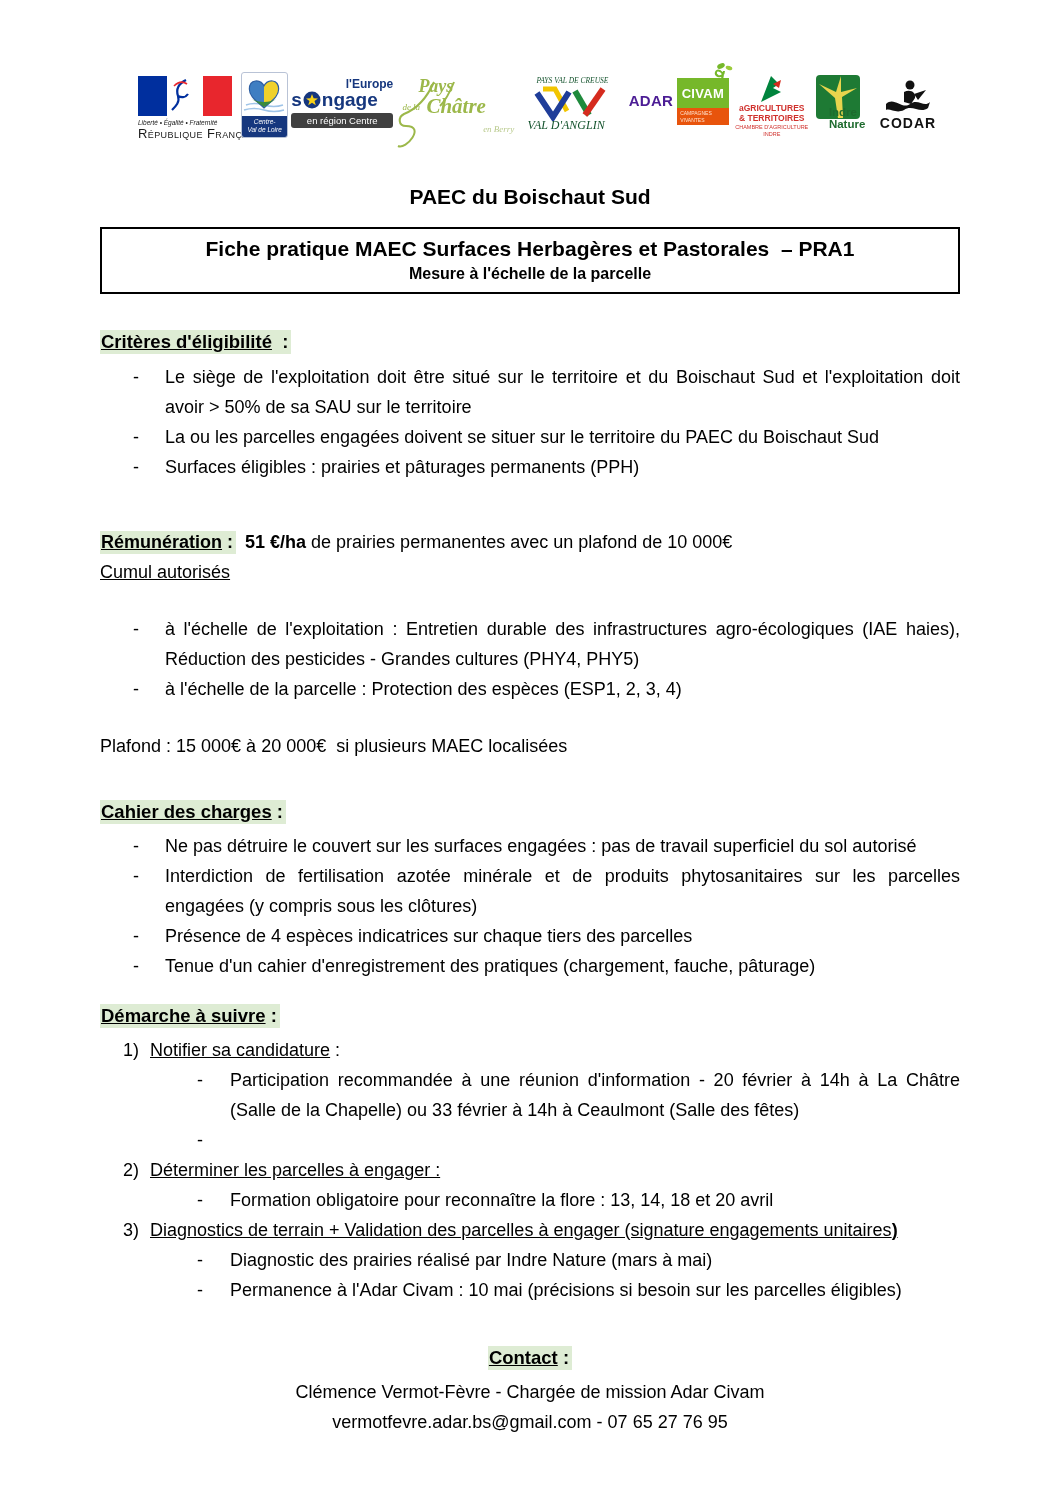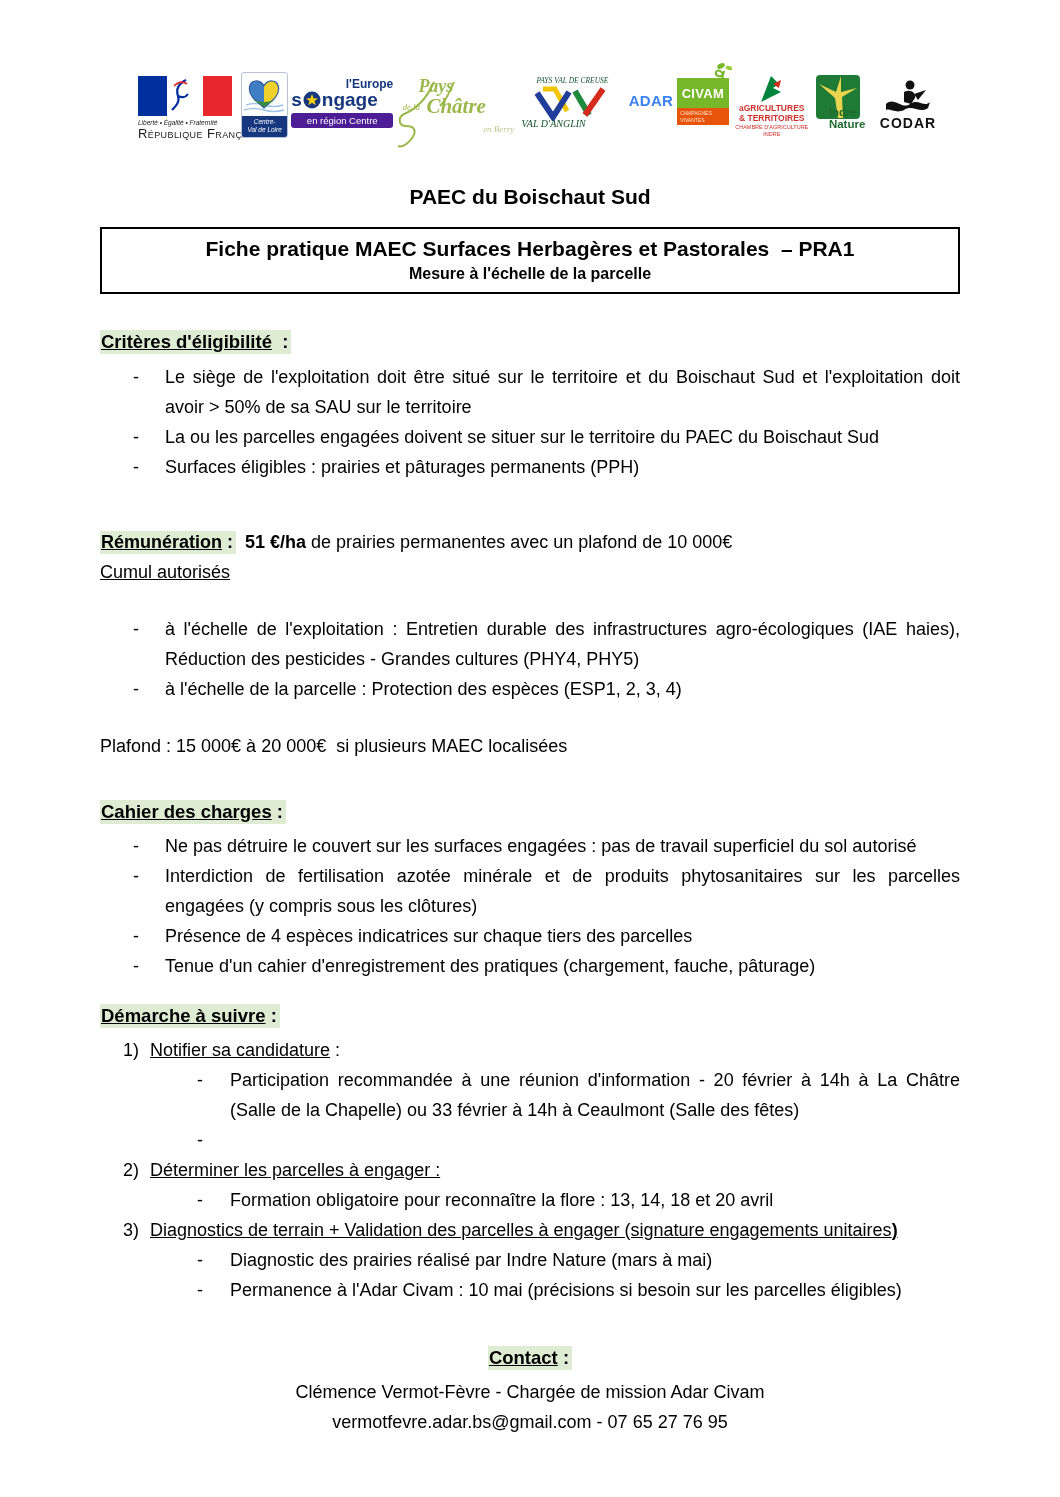--- a/index.html
+++ b/index.html
@@ -30,38 +30,38 @@
   .rf-name { font-size:13px; font-weight:normal; color:#1a1a1a; font-variant:small-caps; letter-spacing:.4px; white-space:nowrap; }
 
   
   .lg-cvl { width:47px; height:66px; background:#fff; border:1px solid #b9c3d6; border-radius:3px; position:relative; overflow:hidden; }
   .cvl-band { position:absolute; bottom:0; left:0; right:0; background:#16377e; color:#fff; font-size:6.5px; font-style:italic; text-align:center; padding:2px 0 3px; line-height:1.25; }
 
   
   .lg-eu { width:102px; color:#16377e; padding-top:6px; }
   .eu-top { font-size:12px; font-weight:bold; text-align:right; line-height:1; }
   .eu-mid { font-size:19px; font-weight:bold; display:flex; align-items:center; line-height:1.1; }
-  .eu-band { background:#4c1d95; color:#fff; font-size:9.5px; text-align:center; border-radius:3px; padding:2px 2px; margin-top:2px; }
+  .eu-band { background:#404040; color:#fff; font-size:9.5px; text-align:center; border-radius:3px; padding:2px 2px; margin-top:2px; }
 
   
   .lg-ch { width:120px; height:80px; position:relative; color:#9cb84a; font-family:"Liberation Serif", serif; }
   .ch-l1 { position:absolute; left:22px; top:4px; font-size:18px; font-weight:bold; font-style:italic; }
   .ch-l2 { position:absolute; left:6px; top:30px; font-size:9px; font-style:italic; }
   .ch-l3 { position:absolute; left:30px; top:22px; font-size:21px; font-weight:bold; font-style:italic; }
   .ch-l4 { position:absolute; right:2px; top:52px; font-size:9px; font-style:italic; color:#b9ca8d; }
   .ch-swoosh { position:absolute; left:0; top:8px; }
 
   
   .lg-cr { width:106px; color:#14532d; font-family:"Liberation Serif", serif; font-style:italic; padding-top:4px; }
   .cr-top { font-size:7.5px; text-align:center; white-space:nowrap; }
-  .cr-bot { font-size:10px; margin-top:-3px; margin-left:2px; white-space:nowrap; }
+  .cr-bot { font-size:12px; margin-top:-3px; margin-left:8px; white-space:nowrap; }
 
   
   .lg-adar { width:100px; display:flex; align-items:flex-end; gap:4px; padding-top:6px; }
-  .adar-txt { color:#3b82f6; font-weight:bold; font-size:15px; padding-bottom:16px; letter-spacing:.3px; }
+  .adar-txt { color:#4c1d95; font-weight:bold; font-size:15px; padding-bottom:16px; letter-spacing:.3px; }
   .civam-col { width:54px; position:relative; }
   .civam-sprout { position:absolute; top:-16px; right:-4px; }
   .civam-box { background:#76b82a; color:#fff; font-weight:bold; font-size:13px; text-align:center; padding:8px 2px 7px; letter-spacing:.3px; }
   .civam-sub { background:#e8540c; color:#ffe3cf; font-size:5px; text-align:left; padding:2px 3px; line-height:1.3; }
 
   
   .lg-agri { width:80px; text-align:center; padding-top:2px; }
   .agri-l1, .agri-l2 { color:#d0312d; font-weight:bold; font-size:8.5px; line-height:1.15; }
   .agri-l3, .agri-l4 { color:#d0312d; font-size:5.5px; line-height:1.3; }
 

